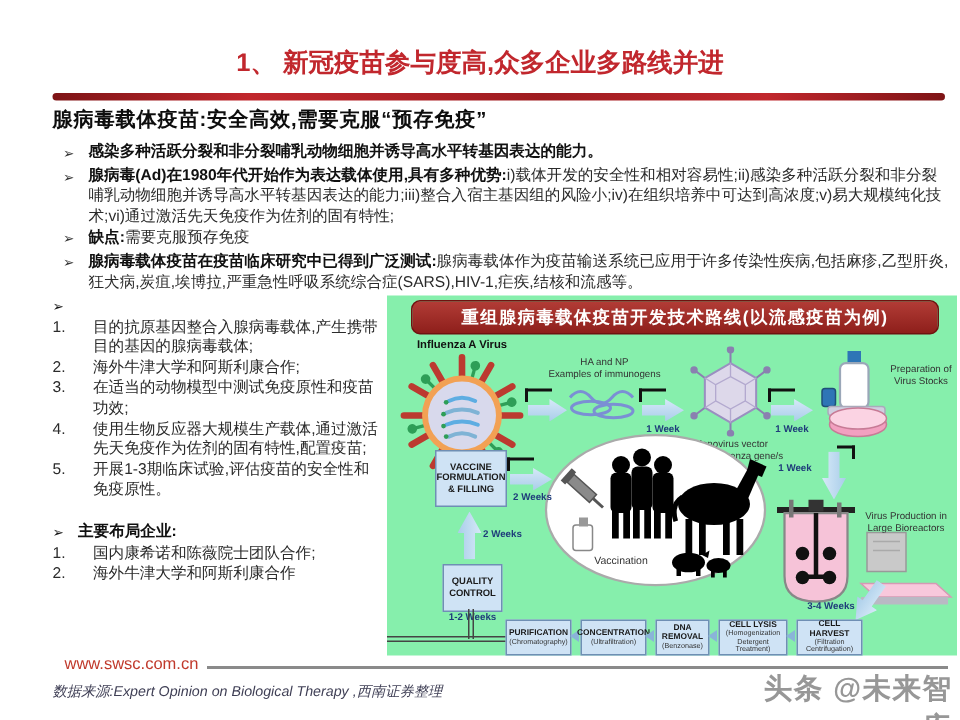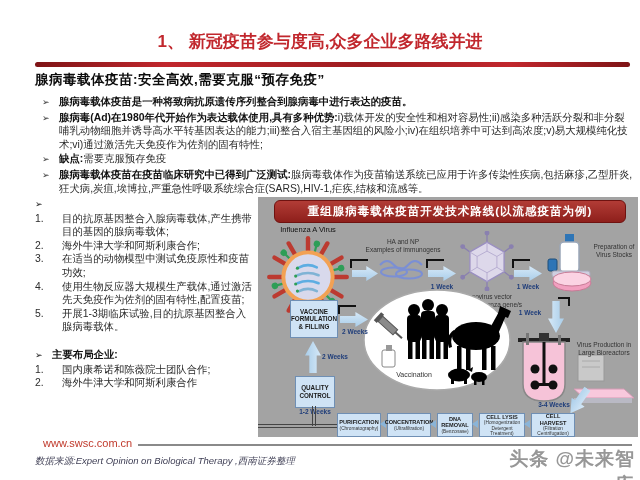--- a/index.html
+++ b/index.html
@@ -23,27 +23,27 @@
   
   .leftcol{left:35px;top:197px;width:219px;font-size:10.4px;line-height:13.6px;color:#2b2b2b;}
   .lc-head{display:flex;font-weight:bold;color:#111;}
   .lc-head .mk{width:17px;flex:none;font-size:9px;padding-top:1px;}
   .step{display:flex;}
   .step .n{width:15px;flex:none;}
   .step .t{flex:1;margin-left:12px;}
   .gap{height:14px;}
 
   
-  .panel{left:258px;top:197px;width:380px;height:240px;background:#a3a3a3;}
+  .panel{left:258px;top:197px;width:380px;height:240px;background:#86efac;}
   .banner{left:16px;top:3px;width:350px;height:21px;border-radius:6px;
     background:linear-gradient(#b23c36,#8e1f1b);border:1px solid #6f1210;
     color:#fff;font-weight:bold;font-size:11.5px;letter-spacing:1px;
     display:flex;align-items:center;justify-content:center;}
   .lbl{font-size:6.5px;line-height:7.6px;color:#333;text-align:center;}
-  .lblb{font-size:7.5px;font-weight:normal;color:#111;text-align:center;}
+  .lblb{font-size:7.5px;font-weight:bold;color:#111;text-align:center;}
   .wk{font-size:6.5px;font-weight:bold;color:#1f3d7a;text-align:center;}
   .barrow{background:linear-gradient(#d6e9f8,#a9cde9);
     clip-path:polygon(0 27%,55% 27%,55% 0,100% 50%,55% 100%,55% 73%,0 73%);}
   .darrow{background:linear-gradient(90deg,#d6e9f8,#a9cde9);
     clip-path:polygon(27% 0,73% 0,73% 55%,100% 55%,50% 100%,0 55%,27% 55%);}
   .elbow-l{border-top:2.5px solid #111;border-left:2.5px solid #111;width:16px;height:7px;}
   .elbow-r{border-top:2.5px solid #111;border-right:2.5px solid #111;width:10px;height:7px;}
   .bbox{background:#cfe3f5;border:1px solid #6f8fb4;display:flex;flex-direction:column;
     align-items:center;justify-content:center;text-align:center;color:#1a1a1a;}
   .bbox .t1{font-size:5.6px;font-weight:bold;line-height:6.4px;}
@@ -62,21 +62,21 @@
 </head>
 <body>
 
 <div class="abs title">1、 新冠疫苗参与度高,众多企业多路线并进</div>
 <div class="abs divider"></div>
 <div class="abs section-heading">腺病毒载体疫苗:安全高效,需要克服“预存免疫”</div>
 
 <div class="abs bullets">
   <div class="bullet">
     <span class="mk">➢</span>
-    <span class="tx"><span class="b">腺病毒载体疫苗是一种将致病抗原遗传序列整合到腺病毒中进行表达的疫苗。</span><span></span></span>
+    <span class="tx"><span class="b">感染多种活跃分裂和非分裂哺乳动物细胞并诱导高水平转基因表达的能力。</span><span></span></span>
   </div>
   <div class="bullet">
     <span class="mk">➢</span>
     <span class="tx"><span class="b">腺病毒(Ad)在1980年代开始作为表达载体使用,具有多种优势:</span><span>i)载体开发的安全性和相对容易性;ii)感染多种活跃分裂和非分裂哺乳动物细胞并诱导高水平转基因表达的能力;iii)整合入宿主基因组的风险小;iv)在组织培养中可达到高浓度;v)易大规模纯化技术;vi)通过激活先天免疫作为佐剂的固有特性;</span></span>
   </div>
   <div class="bullet">
     <span class="mk">➢</span>
     <span class="tx"><span class="b">缺点:</span><span>需要克服预存免疫</span></span>
   </div>
   <div class="bullet">
@@ -100,21 +100,21 @@
   <div class="step">
       <span class="n">3.</span>
       <span class="t">在适当的动物模型中测试免疫原性和疫苗功效;</span>
     </div>
   <div class="step">
       <span class="n">4.</span>
       <span class="t">使用生物反应器大规模生产载体,通过激活先天免疫作为佐剂的固有特性,配置疫苗;</span>
     </div>
   <div class="step">
       <span class="n">5.</span>
-      <span class="t">开展1-3期临床试验,目的抗原基因整合入腺病毒载体。</span>
+      <span class="t">开展1-3期临床试验,评估疫苗的安全性和免疫原性。</span>
     </div>
   <div class="gap"></div>
   <div class="lc-head">
     <span class="mk">➢</span>
     <span>主要布局企业:</span>
   </div>
   <div class="step">
       <span class="n">1.</span>
       <span class="t">国内康希诺和陈薇院士团队合作;</span>
     </div>

